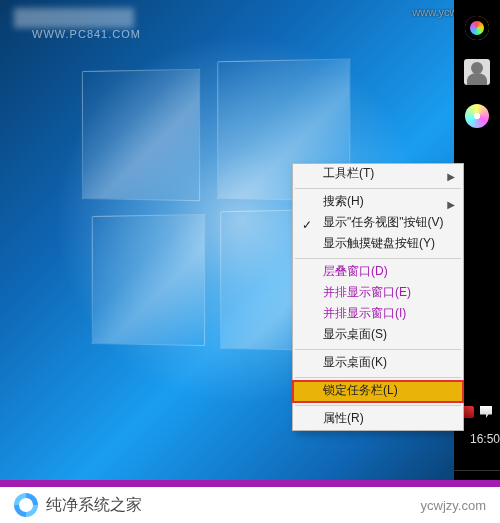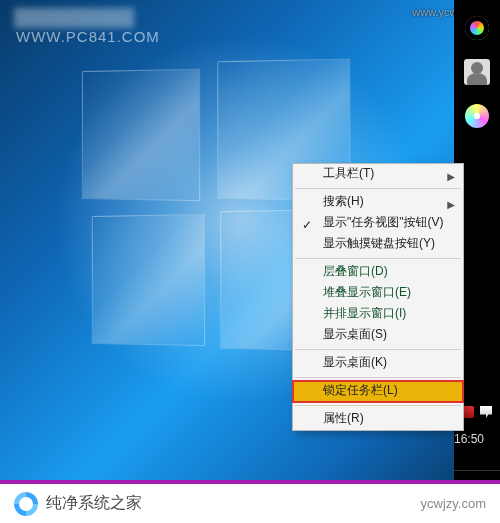--- a/index.html
+++ b/index.html
@@ -36,66 +36,66 @@
     }
     .tb-circle-rainbow {
       width: 24px; height: 24px; border-radius: 50%;
       background: conic-gradient(#ff4d4d, #ffcc00, #66ff66, #33ccff, #cc66ff, #ff4d4d);
       box-shadow: inset 0 0 0 5px #000;
     }
     .tb-user { width: 26px; height: 26px; background:#ddd; border-radius:3px; position:relative; overflow:hidden; }
     .tb-user::before{content:"";position:absolute;left:7px;top:3px;width:12px;height:12px;border-radius:50%;background:#777;}
     .tb-user::after{content:"";position:absolute;left:3px;top:14px;width:20px;height:14px;border-radius:50% 50% 0 0;background:#777;}
     .tb-flower { width:24px;height:24px;border-radius:50%;background: radial-gradient(circle at 50% 50%, #fff 0 3px, transparent 3px), conic-gradient(#ff6, #f6f, #6ff, #ff6); }
-    .tb-clock { position:absolute; bottom:34px; right:0; width:46px; color:#ddd; font-size:12px; text-align:left; }
+    .tb-clock { position:absolute; bottom:34px; right:0; width:46px; color:#ddd; font-size:12px; text-align:right; }
     .tb-date { position:absolute; bottom:14px; right:0; width:46px; color:#666; font-size:10px; text-align:center; }
     .tb-show-desktop { position:absolute; bottom:0; right:0; width:46px; height:10px; border-top:1px solid #333; }
     .tb-small { position:absolute; bottom:62px; right:8px; display:flex; gap:6px; }
     .tb-small span { width:12px; height:12px; display:block; }
     .tb-notif { background: linear-gradient(#fff,#ccc); clip-path: polygon(0 0,100% 0,100% 70%,70% 70%,50% 100%,50% 70%,0 70%); }
     .tb-input { background: linear-gradient(#e33,#a11); border-radius:2px; }
 
     
     .logo-blur {
       position:absolute; left:14px; top:8px; width:120px; height:20px;
       background: rgba(255,255,255,0.35); filter: blur(3px);
     }
-    .logo-sub { position:absolute; left:16px; top:28px; font-size:15px; color:rgba(255,255,255,0.55); letter-spacing:1px;text-align:center; }
+    .logo-sub { position:absolute; left:32px; top:28px; font-size:11px; color:rgba(255,255,255,0.55); letter-spacing:1px;text-align:center; }
 
     
     .wm-tr { position:absolute; right:6px; top:6px; font-size:11px; color:rgba(255,255,255,0.5); text-shadow:0 0 2px #000; }
 
     
     .ctx {
       position:absolute; left:292px; top:163px; width:172px;
       background:#f4f4f4; border:1px solid #b8b8b8;
       box-shadow: 4px 4px 8px rgba(0,0,0,0.25);
       font-size:12px; color:#222;
     }
     .ctx .item {
       position:relative;
       padding: 1px 12px 4px 30px;
       line-height: 16px;
       white-space: nowrap;
     }
-    .ctx .item.disabled { color:#14532d; }
+    .ctx .item.disabled { color:#a21caf; }
     .ctx .sep { height:1px; background:#d0d0d0; margin:3px 2px; }
     .ctx .check { position:absolute; left:9px; top:4px; font-size:12px; color:#222; }
     .ctx .submenu-arrow { position:absolute; right:8px; top:5px; font-size:10px; color:#555; }
     .ctx .item.highlight {
       outline: 2px solid #e03030;
       outline-offset: -1px;
       background: #eab308;
     }
 
     
     .bottom-bar {
       position:absolute; left:0; bottom:0; width:500px; height:43px;
       background:#fff; display:flex; align-items:center; justify-content:space-between;
-      padding:0 14px; border-top:4px solid #a21caf;
+      padding:0 14px; border-top:7px solid #a21caf;
     }
     .brand-left { display:flex; align-items:center; gap:8px; }
     .brand-logo {
       width:24px; height:24px; border-radius:50%;
       background: conic-gradient(#3aa4ff 0 90deg, #6cc6ff 90deg 180deg, #3aa4ff 180deg 270deg, #6cc6ff 270deg 360deg);
       position:relative;
     }
     .brand-logo::after{content:"";position:absolute;inset:5px;border-radius:50%;background:#fff;}
     .brand-text { font-size:16px; color:#4a4a4a; }
     .brand-right { font-size:13px; color:#8a8a8a;margin-left:28px; }
@@ -151,21 +151,21 @@
       <span>显示"任务视图"按钮(V)</span>
     </div>
     <div class="item">
       <span>显示触摸键盘按钮(Y)</span>
     </div>
     <div class="sep"></div>
     <div class="item disabled">
       <span>层叠窗口(D)</span>
     </div>
     <div class="item disabled">
-      <span>堆叠显示窗口(E)</span>
+      <span>并排显示窗口(E)</span>
     </div>
     <div class="item disabled">
       <span>并排显示窗口(I)</span>
     </div>
     <div class="item">
       <span>显示桌面(S)</span>
     </div>
     <div class="sep"></div>
     <div class="item">
       <span>显示桌面(K)</span>

